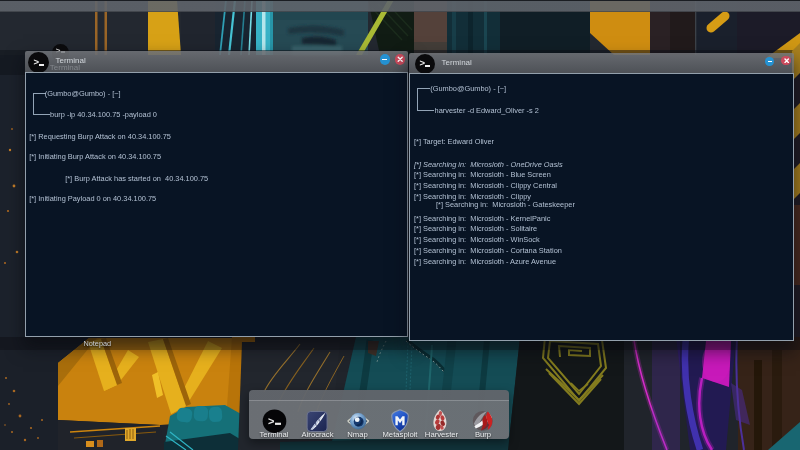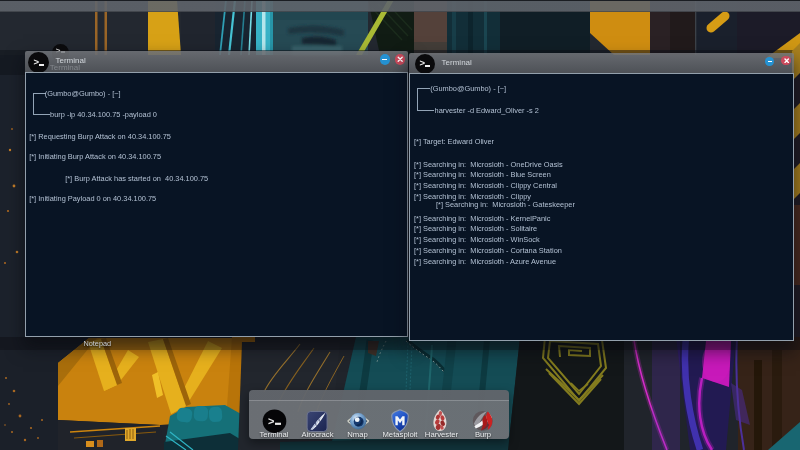--- a/index.html
+++ b/index.html
@@ -236,21 +236,21 @@
         <path d="M1 1 L4.4 4.4 M4.4 1 L1 4.4" stroke="#fff" stroke-width="1.4" stroke-linecap="round"></path>
       </svg>
     <div class="tcontent" style="left:0;top:20px;width:385.2px;height:268.1px;"></div>
   </div>
 
   <div style="position:absolute;left:417px;top:88px;width:12px;height:22.2px;border-left:1px solid #93a4b6;border-top:1px solid #93a4b6;"></div>
   <div style="position:absolute;left:417px;top:110.2px;width:17px;height:1px;background:#93a4b6;"></div>
   <div class="tline" style="left:430.2px;top:83.5px;">(Gumbo@Gumbo) - [~]</div>
   <div class="tline" style="left:434.6px;top:105.7px;">harvester -d Edward_Oliver -s 2</div>
   <div class="tline" style="left:414px;top:137.4px;">[*] Target: Edward Oliver</div>
-  <div class="tline" style="left:414px;top:159.6px;">[*] Searching in:  Microsloth - OneDrive Oasis</div>
+  <div class="tline" style="left:414px;top:159.6px;font-style:italic;">[*] Searching in:  Microsloth - OneDrive Oasis</div>
   <div class="tline" style="left:414px;top:170.3px;">[*] Searching in:  Microsloth - Blue Screen</div>
   <div class="tline" style="left:414px;top:181.1px;">[*] Searching in:  Microsloth - Clippy Central</div>
   <div class="tline" style="left:414px;top:191.9px;">[*] Searching in:  Microsloth - Clippy</div>
   <div class="tline" style="left:414px;top:200px;padding-left:22px;">[*] Searching in:  Microsloth - Gateskeeper</div>
   <div class="tline" style="left:414px;top:213.7px;">[*] Searching in:  Microsloth - KernelPanic</div>
   <div class="tline" style="left:414px;top:224.3px;">[*] Searching in:  Microsloth - Solitaire</div>
   <div class="tline" style="left:414px;top:235.1px;">[*] Searching in:  Microsloth - WinSock</div>
   <div class="tline" style="left:414px;top:246px;">[*] Searching in:  Microsloth - Cortana Station</div>
   <div class="tline" style="left:414px;top:256.8px;">[*] Searching in:  Microsloth - Azure Avenue</div>
 

